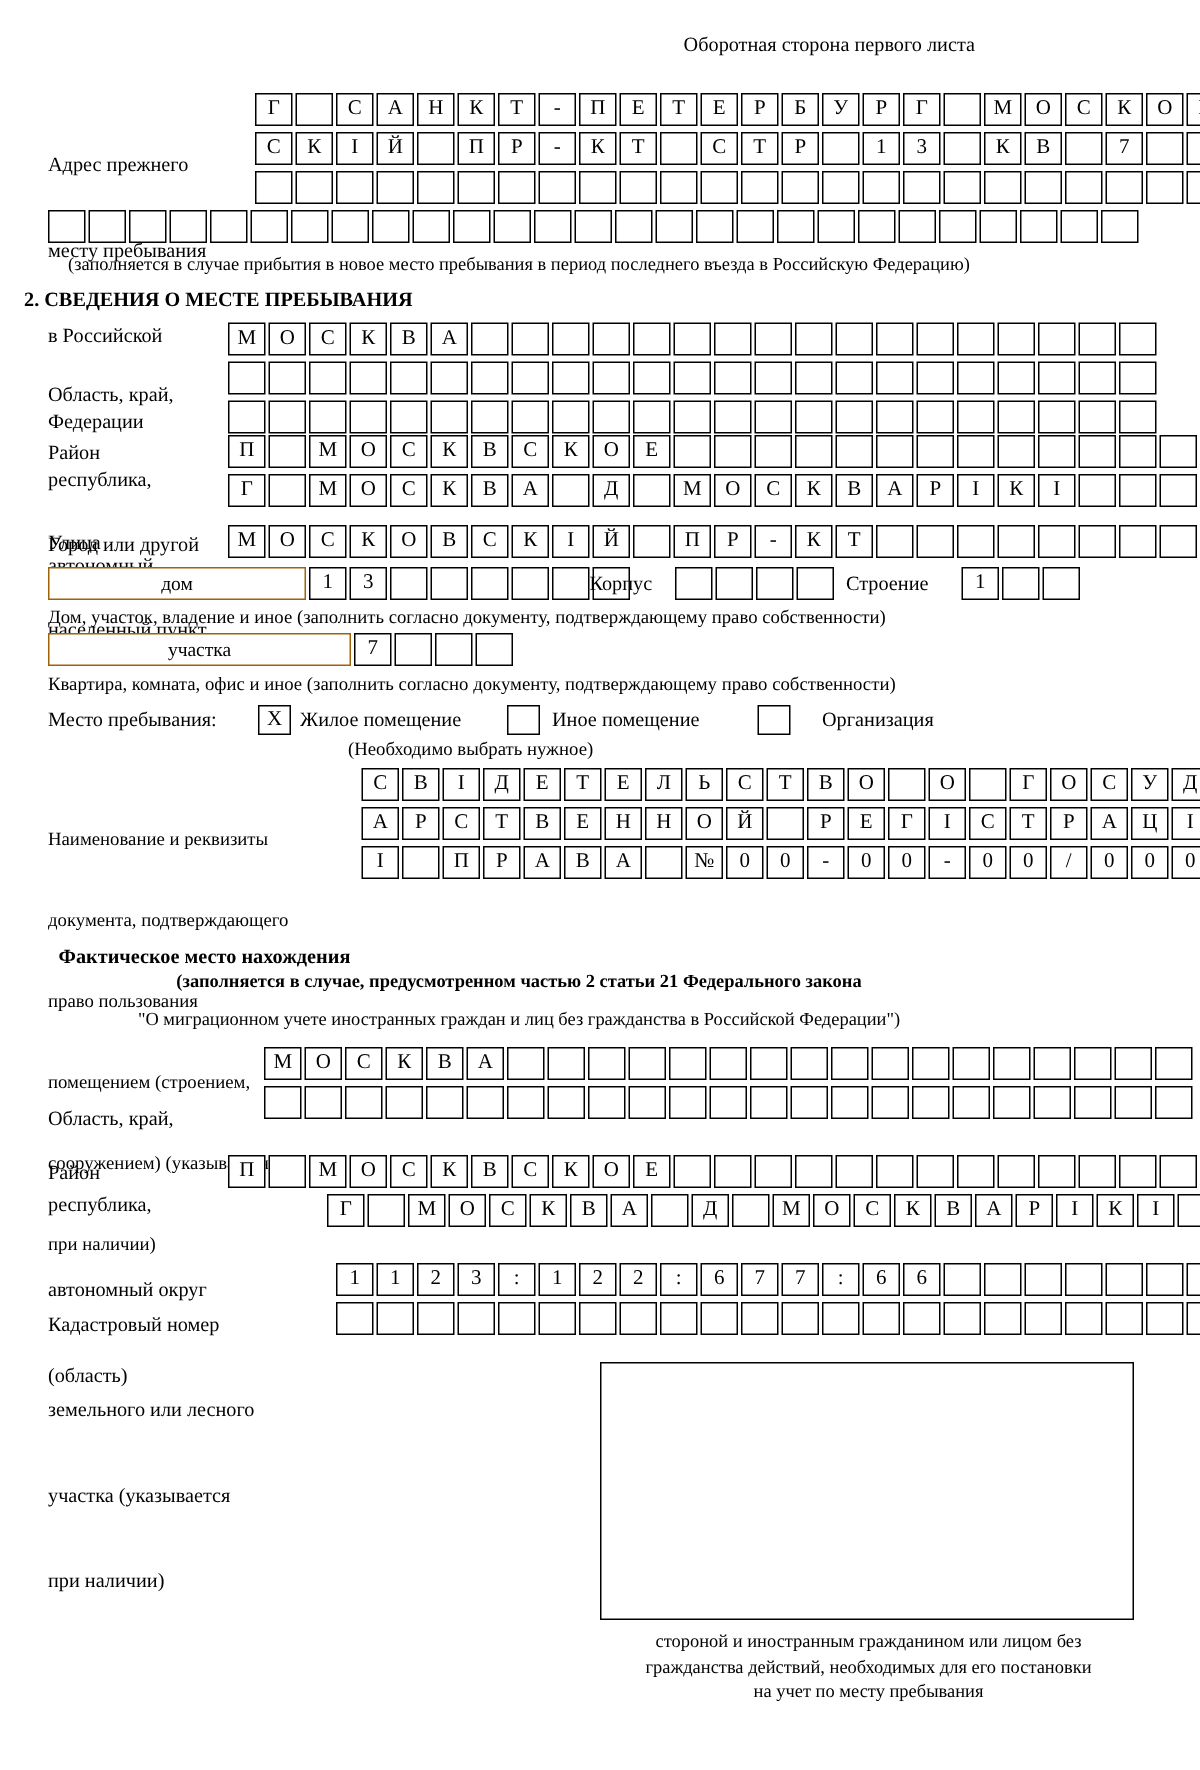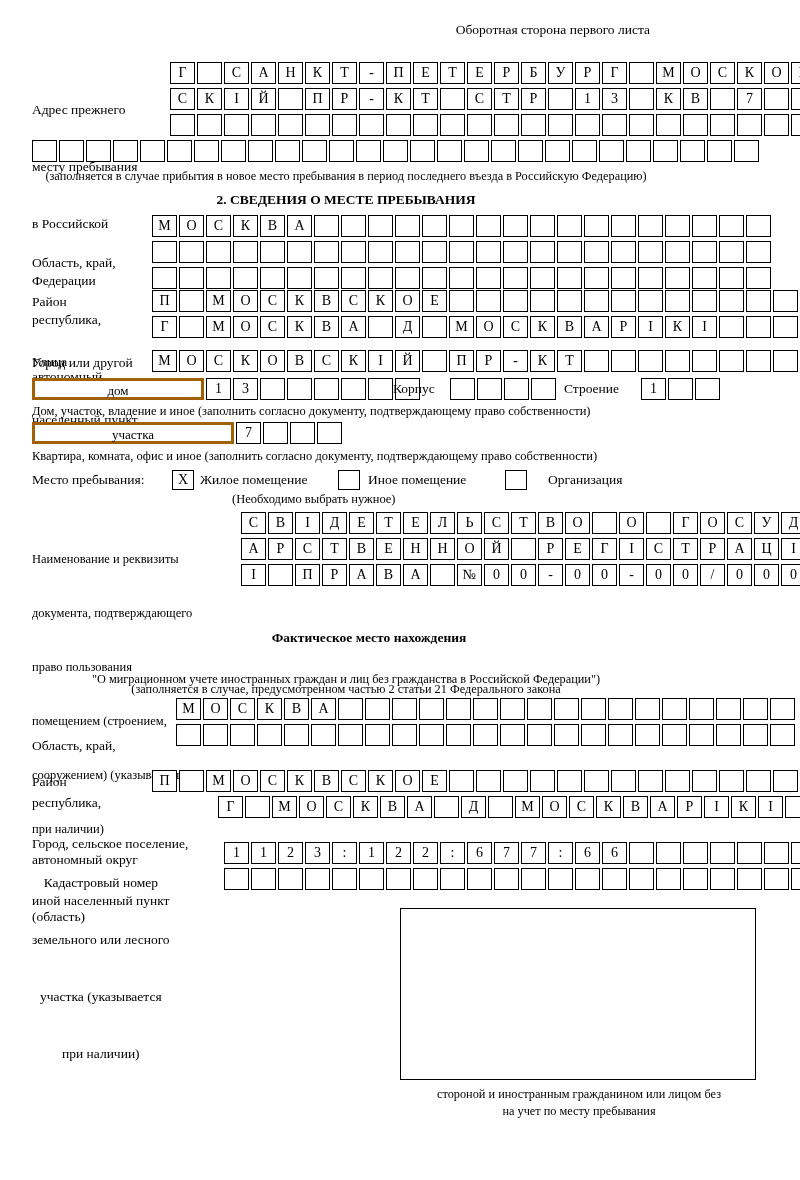--- a/index.html
+++ b/index.html
@@ -30,23 +30,24 @@
 
   .lbl {
     font-size: 13.5px;
     line-height: 19px;
     white-space: pre;
   }
   .lbl-sm { font-size: 12.5px; }
 
   .center-title {
     width: 100%;
-    text-align: center;
+    text-align: left;
     font-weight: bold;
     font-size: 13.5px;
+    margin-left: 16px;
   }
   .center-note {
     width: 100%;
     text-align: center;
     font-size: 12.3px;
     line-height: 16px;
   }
 
   
   .comb { display: flex; }
@@ -57,21 +58,21 @@
     margin-right: 2px;
     box-sizing: border-box;
     text-align: center;
     font-size: 14px;
     line-height: 20px;
     font-family: "Liberation Serif", serif;
     background: #fff;
   }
   .cell.blank { }
   .wide-box {
-    border: 3px solid #a16207;
+    border: 1px solid #a16207;
     box-sizing: border-box;
     height: 22px;
     font-size: 13px;
     line-height: 20px;
     text-align: center;
     margin-right: 2px;
     background: #fff;
   }
   .chk {
     width: 22px;
@@ -508,21 +509,21 @@
       <div class="cell">-</div>
       <div class="cell">0</div>
       <div class="cell">0</div>
       <div class="cell">/</div>
       <div class="cell">0</div>
       <div class="cell">0</div>
       <div class="cell">0</div>
     </div>
 
   <div class="abs center-title" style="left:0; top:630px;padding-left:23px;">Фактическое место нахождения</div>
-  <div class="abs center-note" style="left:0; top:681px;">(заполняется в случае, предусмотренном частью 2 статьи 21 Федерального закона</div>
+  <div class="abs center-note" style="left:0; top:646px;font-weight:bold;">(заполняется в случае, предусмотренном частью 2 статьи 21 Федерального закона</div>
   <div class="abs center-note" style="left:0; top:671px;">"О миграционном учете иностранных граждан и лиц без гражданства в Российской Федерации")</div>
 
   <div class="abs lbl" style="left:32px; top:698px;">
     <div>Область, край,</div>
     <div>республика,</div>
     <div>автономный округ</div>
     <div>(область)</div>
   </div>
   <div class="abs comb" id="al-region-0" style="left:176px; top:698px;">
       <div class="cell">М</div>
@@ -596,24 +597,20 @@
       <div class="cell blank"></div>
       <div class="cell blank"></div>
       <div class="cell blank"></div>
       <div class="cell blank"></div>
       <div class="cell blank"></div>
       <div class="cell blank"></div>
       <div class="cell blank"></div>
       <div class="cell blank"></div>
     </div>
 
-  <div class="abs lbl" style="left:32px; top:796px;">
-    <div>Город, сельское поселение,</div>
-    <div>иной населенный пункт</div>
-  </div>
   <div class="abs comb" id="al-city" style="left:218px; top:796px;">
       <div class="cell">Г</div>
       <div class="cell blank"></div>
       <div class="cell">М</div>
       <div class="cell">О</div>
       <div class="cell">С</div>
       <div class="cell">К</div>
       <div class="cell">В</div>
       <div class="cell">А</div>
       <div class="cell blank"></div>
@@ -625,21 +622,21 @@
       <div class="cell">К</div>
       <div class="cell">В</div>
       <div class="cell">А</div>
       <div class="cell">Р</div>
       <div class="cell">І</div>
       <div class="cell">К</div>
       <div class="cell">І</div>
       <div class="cell blank"></div>
     </div>
 
-  <div class="abs lbl" style="left:32px; top:835px;text-align:center;">
+  <div class="abs lbl" style="left:32px; top:835px;">
     <div>Кадастровый номер</div>
     <div>земельного или лесного</div>
     <div>участка (указывается</div>
     <div>при наличии)</div>
   </div>
   <div class="abs comb" id="al-cad-0" style="left:224px; top:842px;">
       <div class="cell">1</div>
       <div class="cell">1</div>
       <div class="cell">2</div>
       <div class="cell">3</div>
@@ -683,16 +680,17 @@
       <div class="cell blank"></div>
       <div class="cell blank"></div>
       <div class="cell blank"></div>
       <div class="cell blank"></div>
       <div class="cell blank"></div>
     </div>
 
   <div class="abs bigbox" style="left:400px; top:908px; width:356px; height:172px;"></div>
   <div class="abs foot-note" style="left:390px; top:1086px; width:378px;">
     <div>стороной и иностранным гражданином или лицом без</div>
+    <div>гражданства действий, необходимых для его постановки</div>
     <div>на учет по месту пребывания</div>
   </div>
 
 </div>
 
 </body></html>

